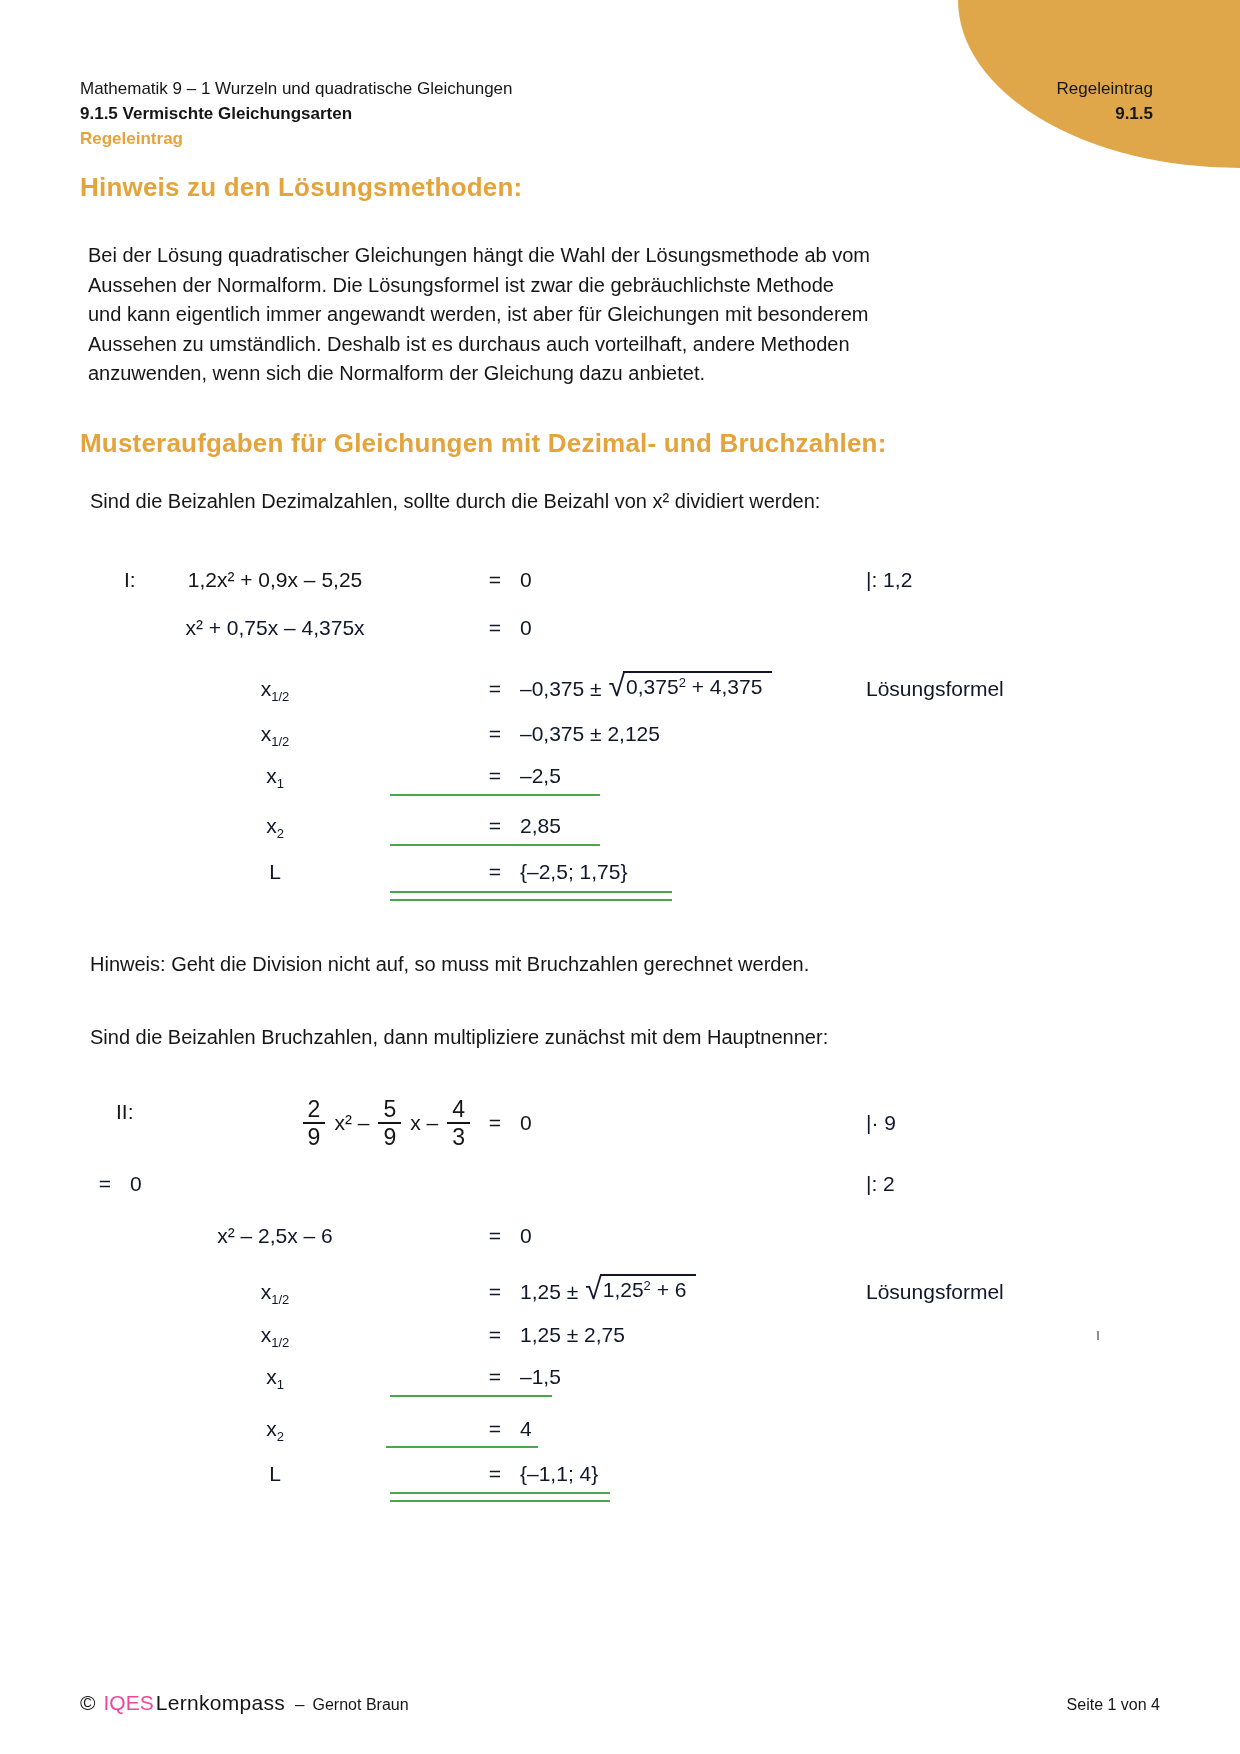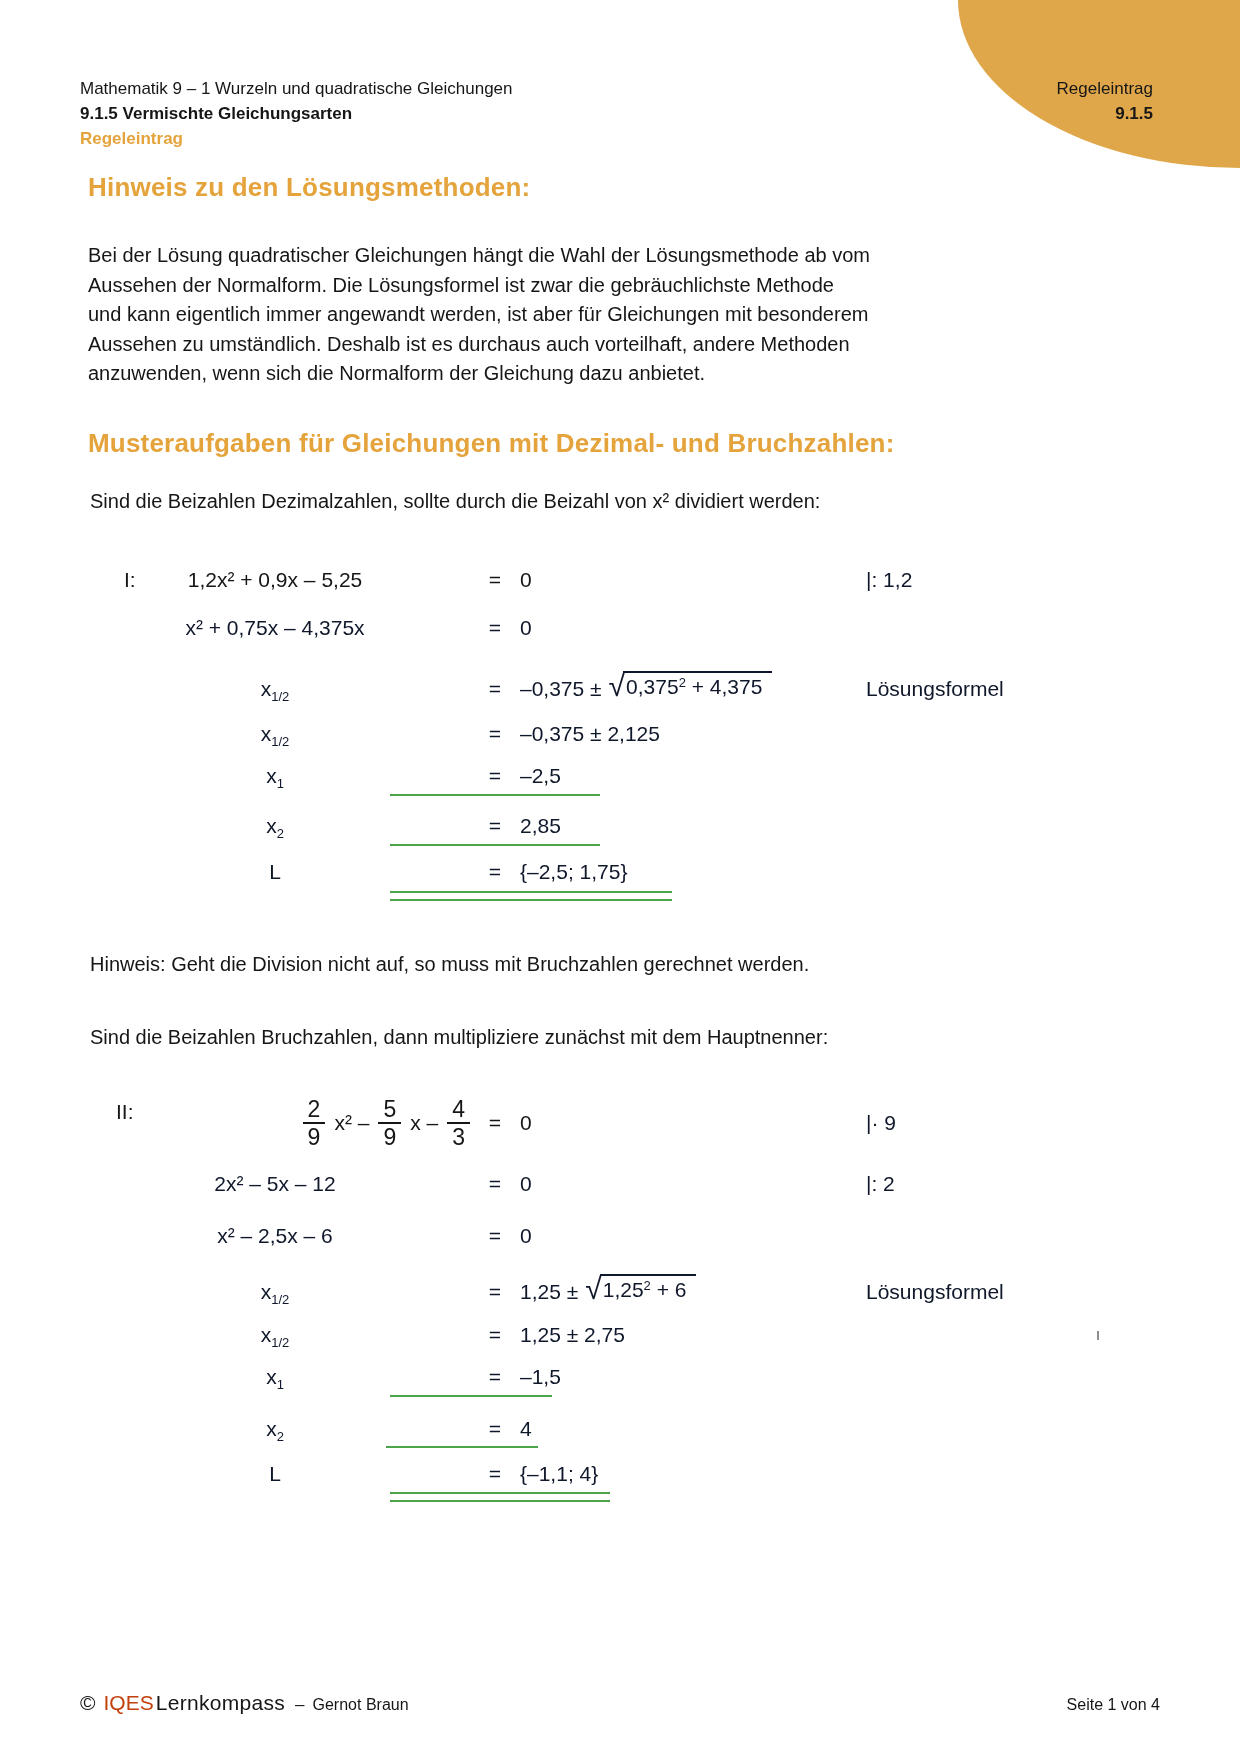--- a/index.html
+++ b/index.html
@@ -9,21 +9,21 @@
   .orange{color:#E5A33C;}
   .green{color:#0f172a;}
 
   .corner-tab{position:absolute;top:0;right:0;width:282px;height:168px;
               background:#E0A74A;border-bottom-left-radius:282px 168px;}
   .corner-text{position:absolute;top:76px;right:87px;text-align:right;
                font-size:17px;line-height:25px;color:#161616;}
 
   .header{position:absolute;top:76px;left:80px;font-size:17px;line-height:25px;white-space:nowrap;}
 
-  .h-orange{position:absolute;left:88px;margin:0;font-size:26px;font-weight:bold;
+  .h-orange{position:absolute;left:80px;margin:0;font-size:26px;font-weight:bold;
             color:#E5A33C;white-space:nowrap;letter-spacing:0.2px;}
 
   .para{position:absolute;top:241px;left:88px;font-size:20px;line-height:29.5px;white-space:nowrap;}
   .btext{position:absolute;font-size:20px;white-space:nowrap;text-align:center;}
 
   .mrow{position:absolute;left:80px;width:1130px;height:28px;font-size:21px;
         line-height:24px;display:flex;align-items:baseline;white-space:nowrap;}
   .mrow .exlabel{position:absolute;left:44px;top:0;}
   .lhs{width:390px;text-align:center;flex:0 0 auto;}
   .eq{width:50px;text-align:center;flex:0 0 auto;}
@@ -46,21 +46,21 @@
   .frac .den{border-top:2px solid currentColor;padding:0 5px;}
   .mid{margin:0 9px;}
 
   .uline{position:absolute;border-top:2px solid #4BA64B;height:0;}
   .uline.dbl{height:6px;border-bottom:2px solid #4BA64B;}
 
   .stray{position:absolute;left:1097px;top:1331px;width:2px;height:9px;background:#8f8f8f;}
 
   .footer{position:absolute;top:1691px;left:80px;right:80px;display:flex;
           align-items:baseline;font-size:21px;white-space:nowrap;}
-  .f-iqes{color:#c2410c;margin-left:8px;text-align:center;}
+  .f-iqes{color:#ec4899;margin-left:8px;text-align:center;}
   .f-lern{margin-left:2px;letter-spacing:0.3px;}
   .f-dash{font-size:17px;margin-left:10px;}
   .f-author{font-size:16px;margin-left:8px;}
   .f-page{margin-left:auto;font-size:16px;}
 </style>
 </head>
 <body>
 
 <div class="page">
 
@@ -161,21 +161,20 @@
           <span class="num">4</span>
           <span class="den">3</span>
         </span>
     </span>
     <span class="eq">=</span>
     <span class="rhs">0</span>
     <span class="op green">|· 9</span>
   </div>
 
   <div class="mrow green" style="top:1172px">
-    <span class="lhs">2x² – 5x – 12</span>
     <span class="eq">=</span>
     <span class="rhs">0</span>
     <span class="op">|: 2</span>
   </div>
 
   <div class="mrow green" style="top:1224px">
     <span class="lhs">x² – 2,5x – 6</span>
     <span class="eq">=</span>
     <span class="rhs">0</span>
   </div>

